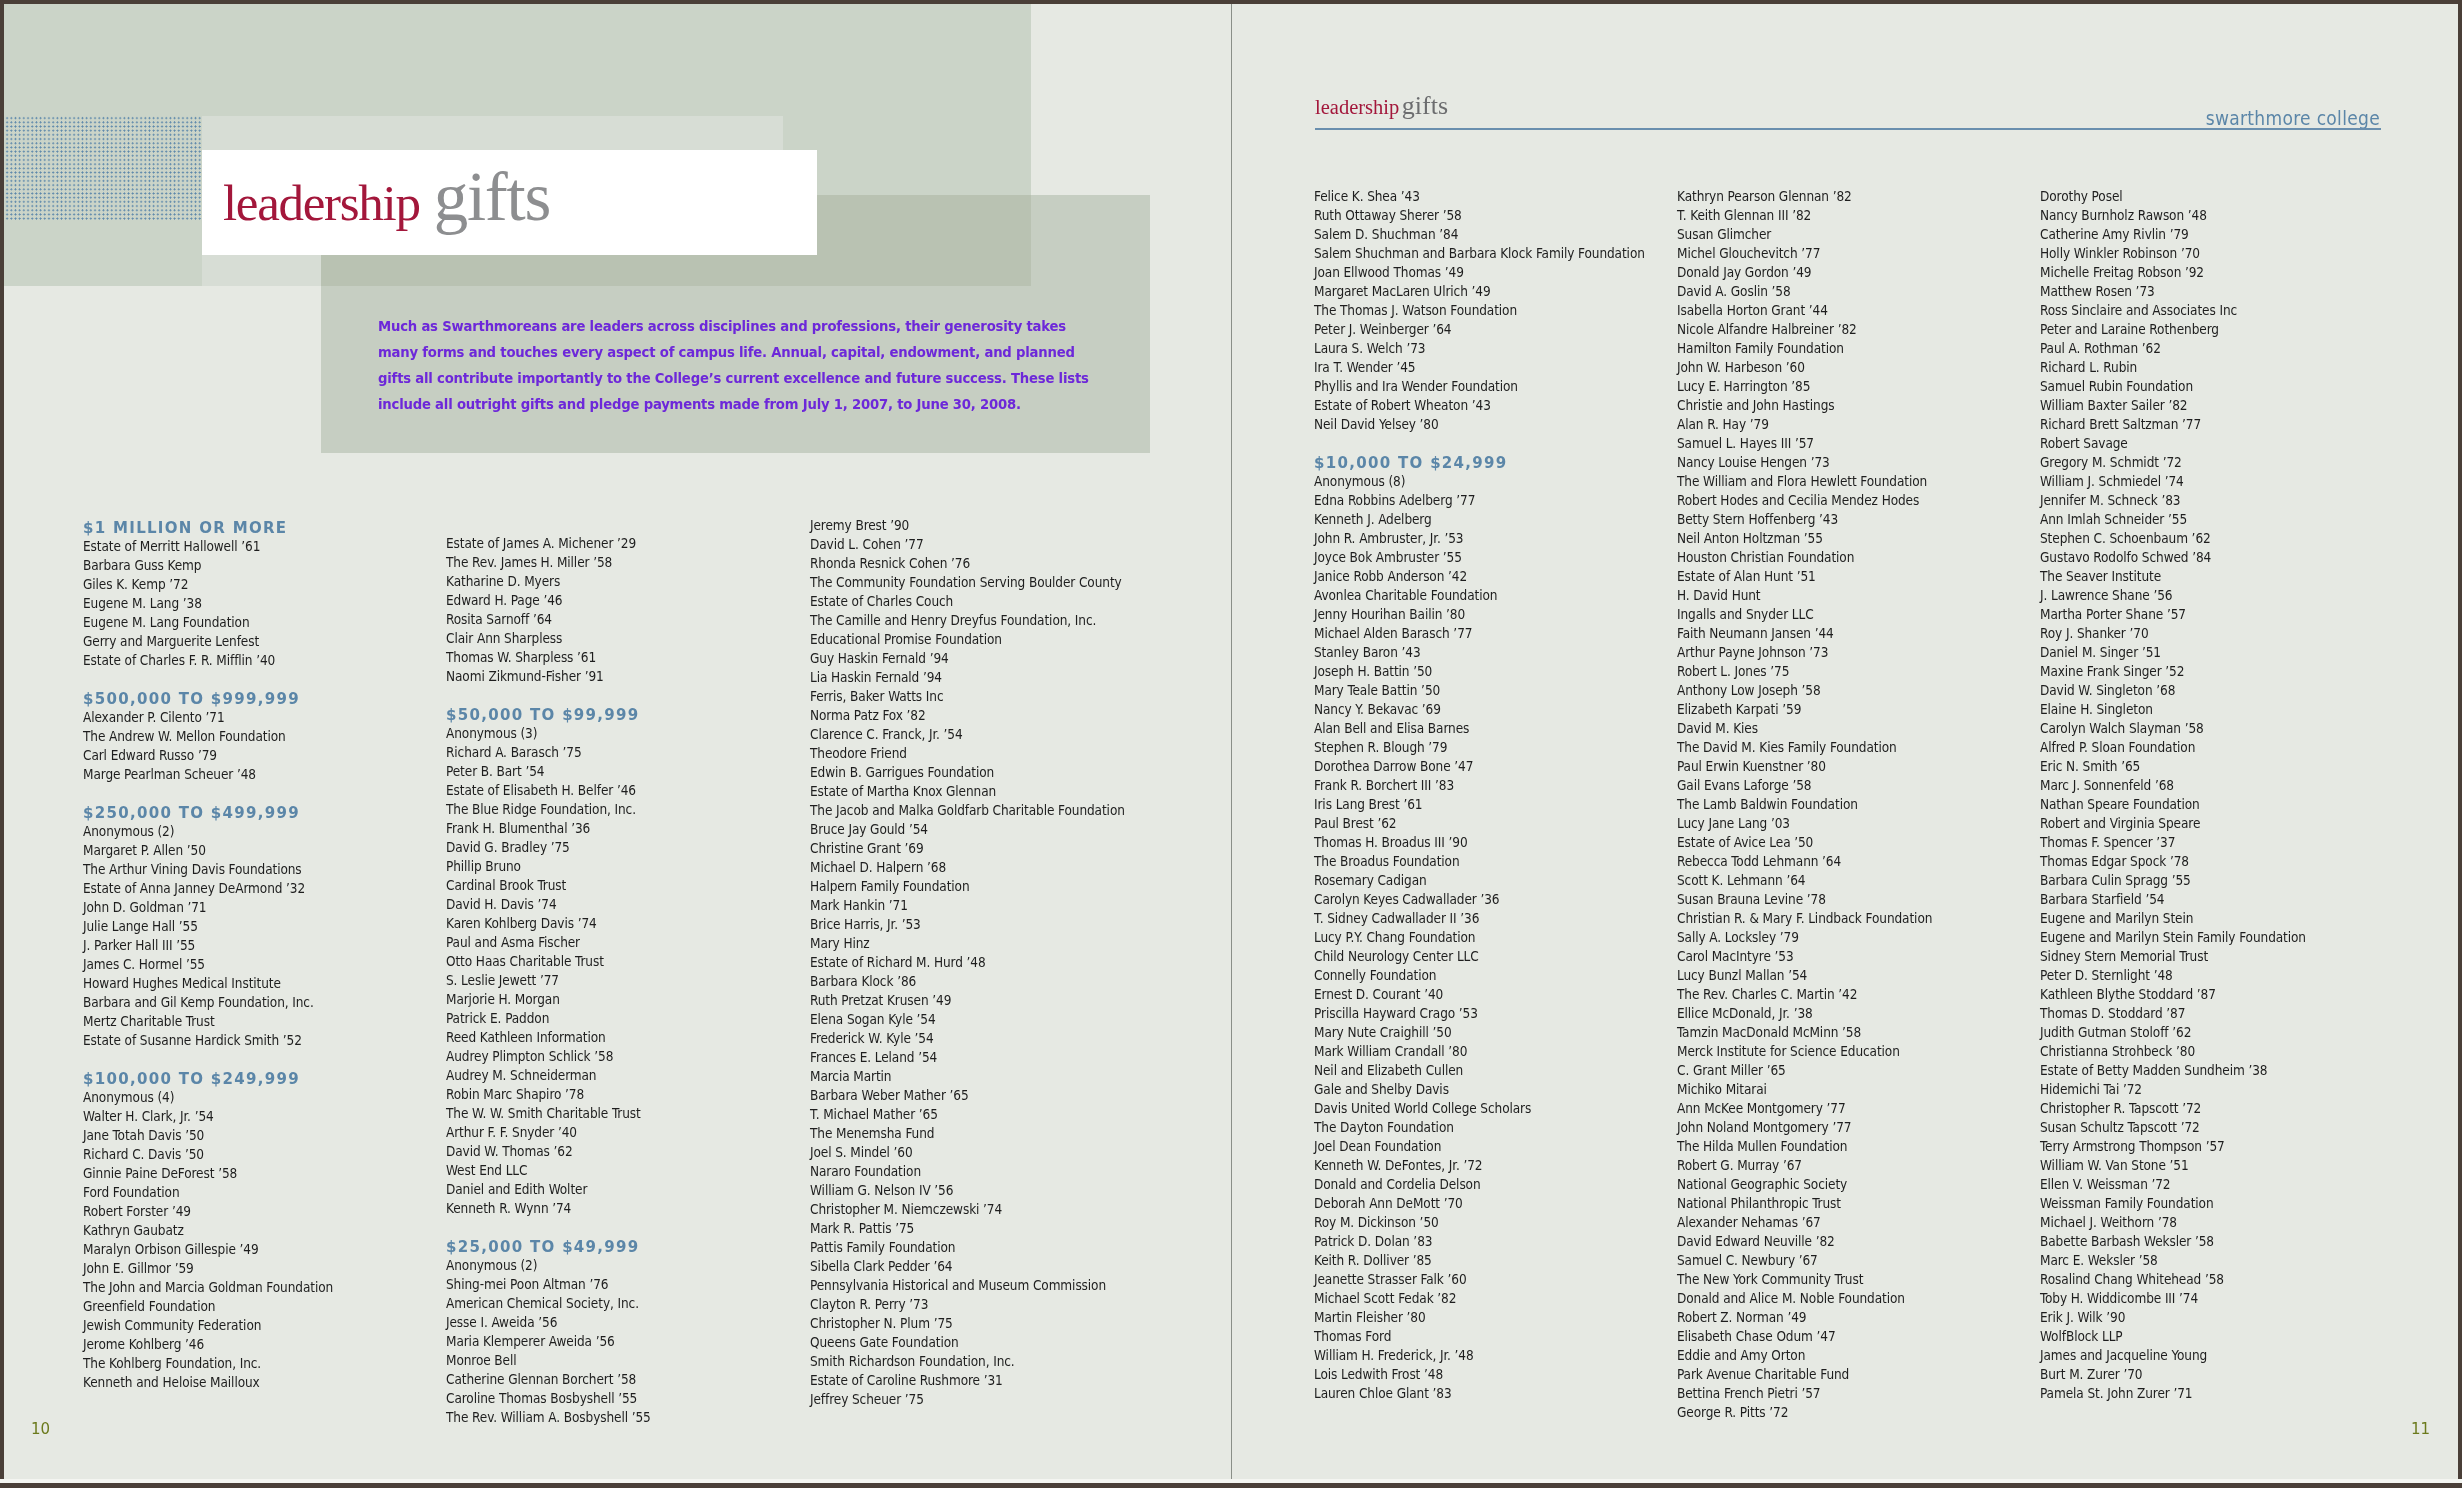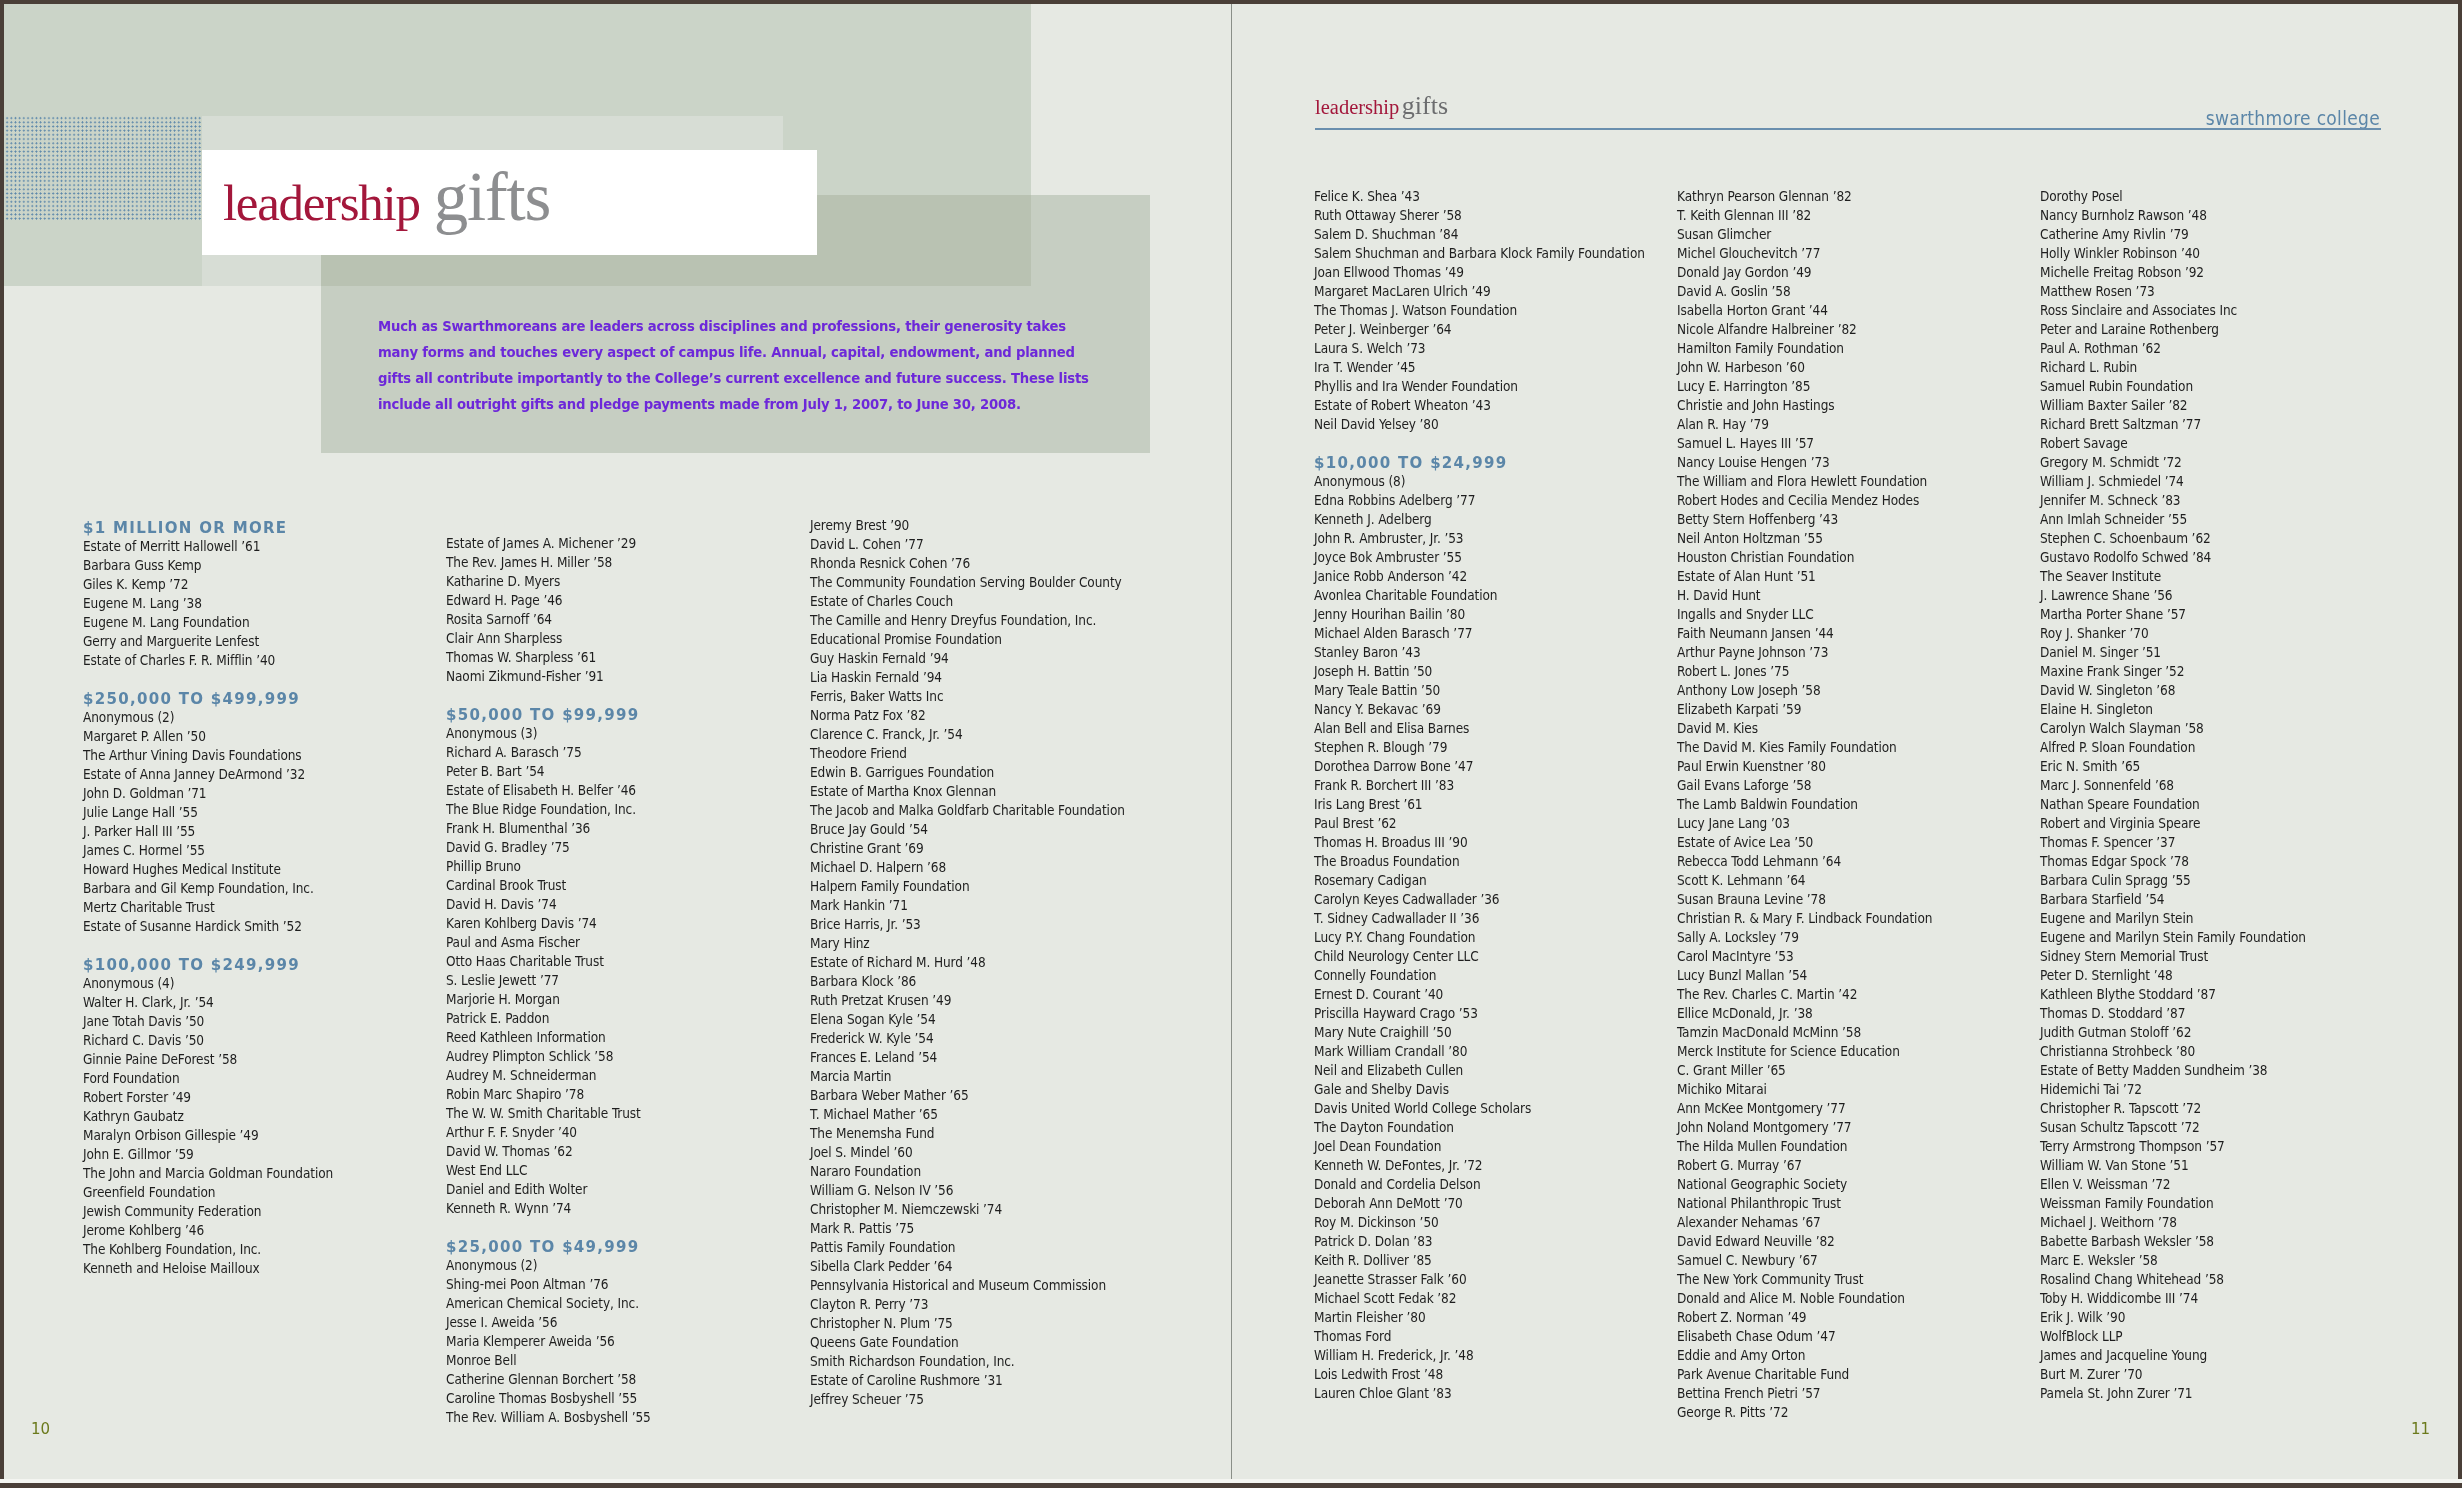--- a/index.html
+++ b/index.html
@@ -70,20 +70,27 @@
 <div class="col" id="lcol0" style="left:83px; top:503px;">
     <div class="group">
       <div class="heading">$1 MILLION OR MORE</div>
       <span class="entry">Estate of Merritt Hallowell ’61</span>
       <span class="entry">Barbara Guss Kemp</span>
       <span class="entry">Giles K. Kemp ’72</span>
       <span class="entry">Eugene M. Lang ’38</span>
       <span class="entry">Eugene M. Lang Foundation</span>
       <span class="entry">Gerry and Marguerite Lenfest</span>
       <span class="entry">Estate of Charles F. R. Mifflin ’40</span>
+    </div>
+    <div class="group">
+      <div class="heading">$500,000 TO $999,999</div>
+      <span class="entry">Alexander P. Cilento ’71</span>
+      <span class="entry">The Andrew W. Mellon Foundation</span>
+      <span class="entry">Carl Edward Russo ’79</span>
+      <span class="entry">Marge Pearlman Scheuer ’48</span>
     </div>
     <div class="group">
       <div class="heading">$250,000 TO $499,999</div>
       <span class="entry">Anonymous (2)</span>
       <span class="entry">Margaret P. Allen ’50</span>
       <span class="entry">The Arthur Vining Davis Foundations</span>
       <span class="entry">Estate of Anna Janney DeArmond ’32</span>
       <span class="entry">John D. Goldman ’71</span>
       <span class="entry">Julie Lange Hall ’55</span>
       <span class="entry">J. Parker Hall III ’55</span>
@@ -363,21 +370,21 @@
       <span class="entry">Park Avenue Charitable Fund</span>
       <span class="entry">Bettina French Pietri ’57</span>
       <span class="entry">George R. Pitts ’72</span>
     </div>
   </div>
 <div class="col" id="rcol2" style="left:2040px; top:172px;">
     <div class="group">
       <span class="entry">Dorothy Posel</span>
       <span class="entry">Nancy Burnholz Rawson ’48</span>
       <span class="entry">Catherine Amy Rivlin ’79</span>
-      <span class="entry">Holly Winkler Robinson ’40</span>
+      <span class="entry">Holly Winkler Robinson ’70</span>
       <span class="entry">Michelle Freitag Robson ’92</span>
       <span class="entry">Matthew Rosen ’73</span>
       <span class="entry">Ross Sinclaire and Associates Inc</span>
       <span class="entry">Peter and Laraine Rothenberg</span>
       <span class="entry">Paul A. Rothman ’62</span>
       <span class="entry">Richard L. Rubin</span>
       <span class="entry">Samuel Rubin Foundation</span>
       <span class="entry">William Baxter Sailer ’82</span>
       <span class="entry">Richard Brett Saltzman ’77</span>
       <span class="entry">Robert Savage</span>

